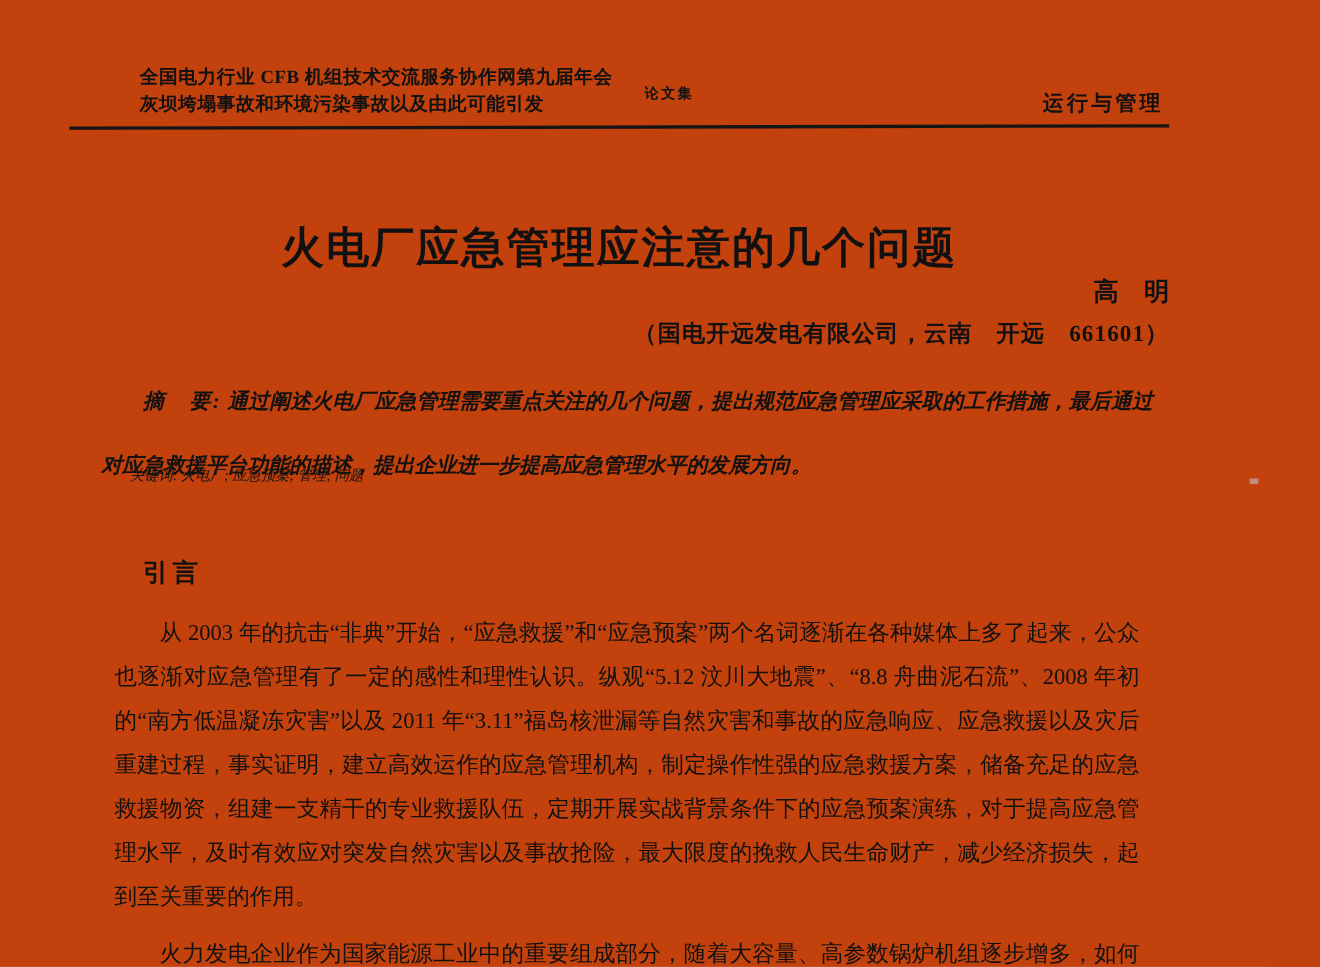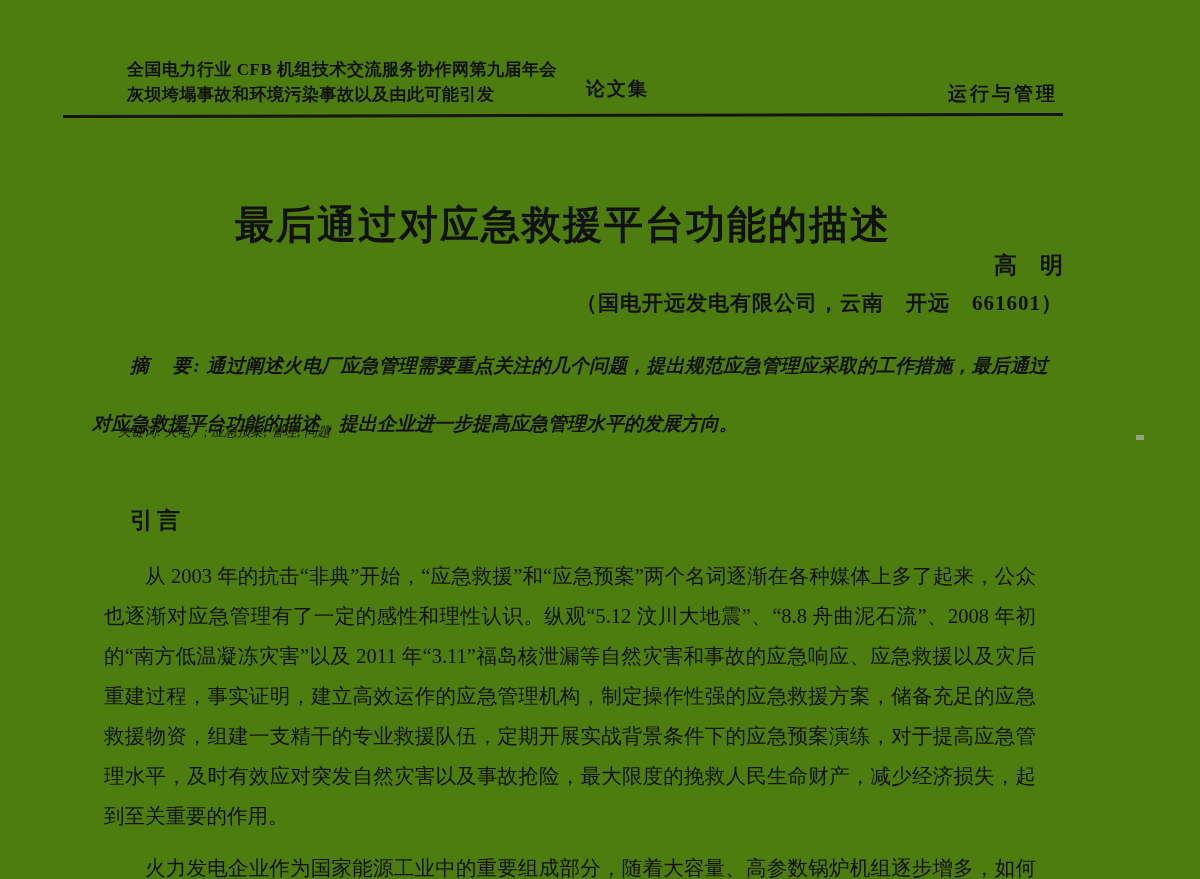--- a/index.html
+++ b/index.html
@@ -7,32 +7,32 @@
     width: 1200px; height: 879px;
     background: #ffffff;
     overflow: hidden;
     font-family: "Liberation Serif", "DejaVu Serif", serif;
     color: #111111;
     position: relative;
   }
   .page {
     position: absolute; left: 0; top: 0;
     width: 1200px; height: 879px;
-    background: #4d7c0f;
+    background: #c2410c;
   }
   
   .hdr-left {
     position: absolute; left: 127px; top: 57px;
     font-size: 17px; line-height: 25px;
     font-weight: 600; letter-spacing: 0.5px;
     white-space: nowrap;
   }
   .hdr-mid {
     position: absolute; left: 586px; top: 76px;
-    font-size: 19px; font-weight: 600; letter-spacing: 2px;
+    font-size: 13px; font-weight: 600; letter-spacing: 2px;
     white-space: nowrap;
   }
   .hdr-right {
     position: absolute; left: 948px; top: 81px;
     font-size: 19px; font-weight: 600; letter-spacing: 3px;
     white-space: nowrap;
     text-align: right;
   }
   .hdr-rule {
     position: absolute; left: 63px; top: 114px;
@@ -97,21 +97,21 @@
 
   <div class="hdr-left">
     <div>全国电力行业 CFB 机组技术交流服务协作网第九届年会</div>
     <div>灰坝垮塌事故和环境污染事故以及由此可能引发</div>
   </div>
   <div class="hdr-mid">论文集</div>
   <div class="hdr-right">运行与管理</div>
   <div class="hdr-rule"></div>
 
   <div class="content">
-    <h1 class="paper-title">最后通过对应急救援平台功能的描述</h1>
+    <h1 class="paper-title">火电厂应急管理应注意的几个问题</h1>
     <div class="author">高　明</div>
     <div class="affiliation">（国电开远发电有限公司，云南　开远　661601）</div>
 
     <div class="abstract"><span class="lbl">摘　要:</span><span> 通过阐述火电厂应急管理需要重点关注的几个问题，提出规范应急管理应采取的工作措施，最后通过对应急救援平台功能的描述，提出企业进一步提高应急管理水平的发展方向。</span></div>
 
     <div class="keywords"><span class="lbl">关键词:</span><span> 火电厂; 应急预案; 管理; 问题</span></div>
 
     <h2 class="section-h">引言</h2>
 
     <div class="bodytext">

